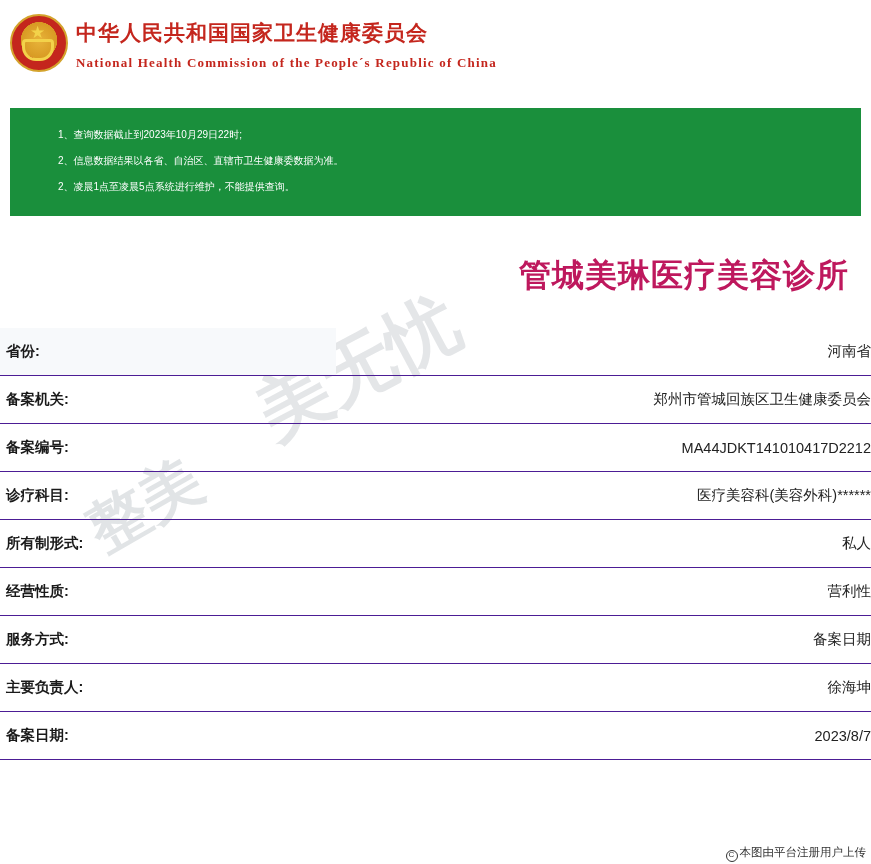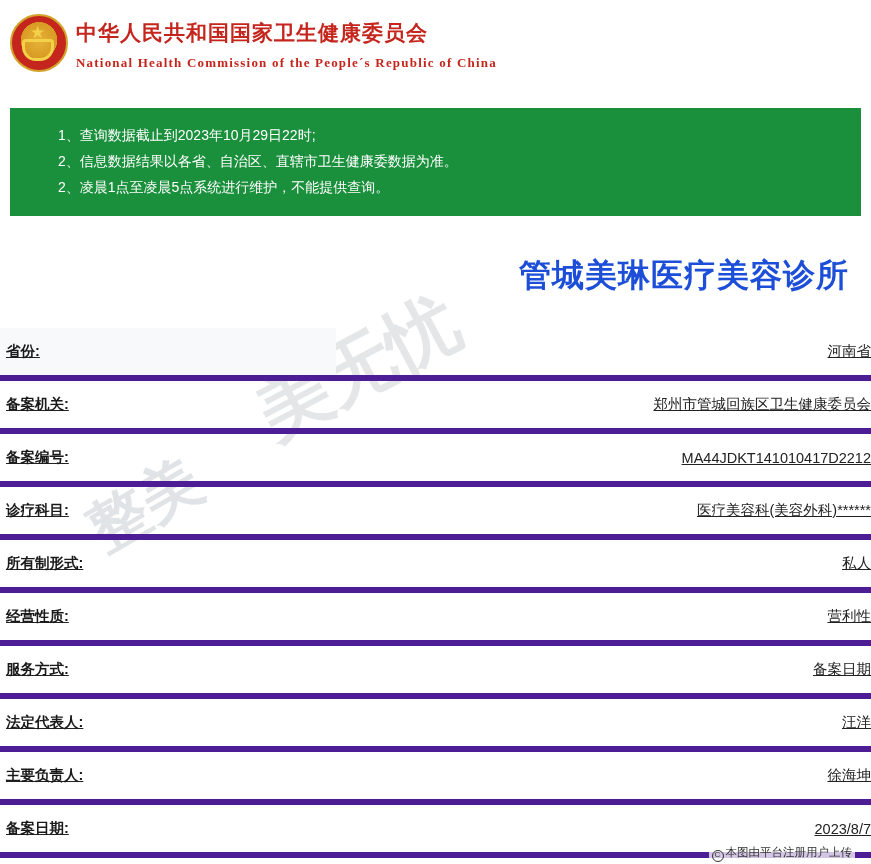--- a/index.html
+++ b/index.html
@@ -84,48 +84,47 @@
   
   .notice-wrap {
     padding: 22px 10px 0 10px;
     box-sizing: border-box;
   }
   .notice {
     background: #1a8f3c;
     color: #ffffff;
     padding: 14px 18px 16px 48px;
     box-sizing: border-box;
-    font-size: 14px;
+    font-size: 10px;
     line-height: 26px;
     width: 851px;
   }
   .notice div { white-space: nowrap; }
 
   
   .clinic-title {
     text-align: right;
     font-size: 32px;
     font-weight: bold;
-    color: #1d4ed8;
+    color: #be185d;
     padding: 38px 22px 30px 0;
     letter-spacing: 1px;
     font-family: Liberation Mono, monospace;
   }
 
   
   .info-table {
     width: 871px;
     border-collapse: collapse;
     table-layout: fixed;
     position: relative;
     z-index: 2;
   }
   .info-table tr {
-    border-bottom: 6px solid #4c1d95;
-    text-decoration: underline;
+    border-bottom: 1px solid #4c1d95;
   }
   .info-table td {
     padding: 14px 0 14px 0;
     font-size: 14.5px;
     vertical-align: middle;
     background: transparent;
   }
   .info-table td.label {
     width: 330px;
     padding-left: 6px;
@@ -166,21 +165,21 @@
     transform: rotate(-30deg);
     white-space: nowrap;
     pointer-events: none;
     z-index: 1;
     font-family: "Liberation Serif", serif;
   }
 
   
   .footer-credit {
     position: absolute;
-    right: 16px;
+    right: 2px;
     bottom: 2px;
     font-size: 11.5px;
     color: #333;
     background: rgba(255,255,255,0.75);
     padding: 1px 3px;
     white-space: nowrap;
     z-index: 5;
   }
   .footer-credit .cdot {
     display: inline-block;
@@ -247,24 +246,20 @@
     </tr>
     <tr>
       <td class="label">经营性质:</td>
       <td class="value">营利性</td>
     </tr>
     <tr>
       <td class="label">服务方式:</td>
       <td class="value">备案日期</td>
     </tr>
     <tr>
-      <td class="label">法定代表人:</td>
-      <td class="value">汪洋</td>
-    </tr>
-    <tr>
       <td class="label">主要负责人:</td>
       <td class="value">徐海坤</td>
     </tr>
     <tr>
       <td class="label">备案日期:</td>
       <td class="value">2023/8/7</td>
     </tr>
   </tbody>
 </table>
 

